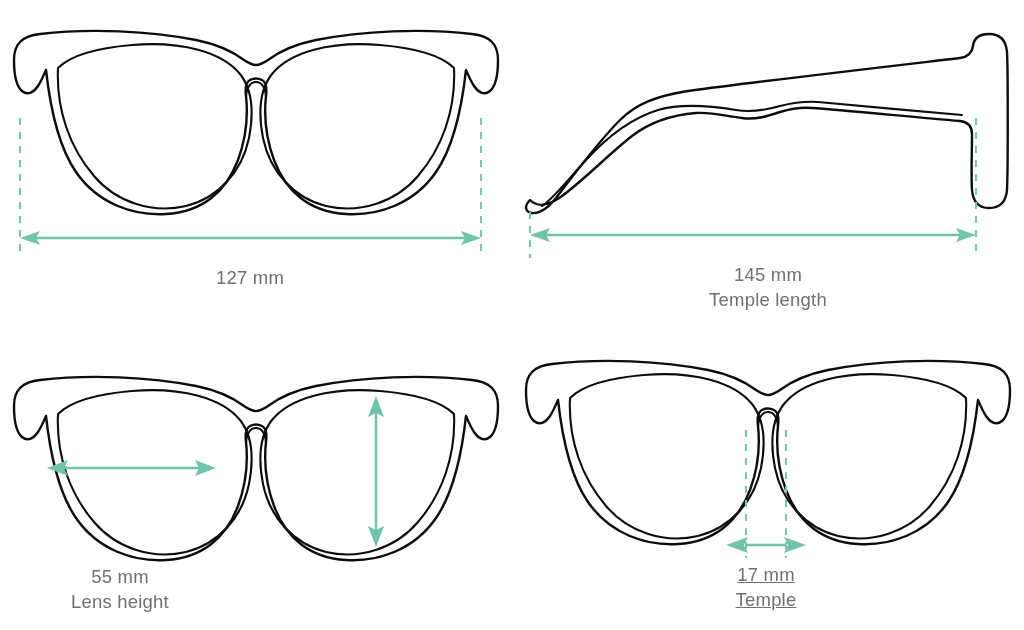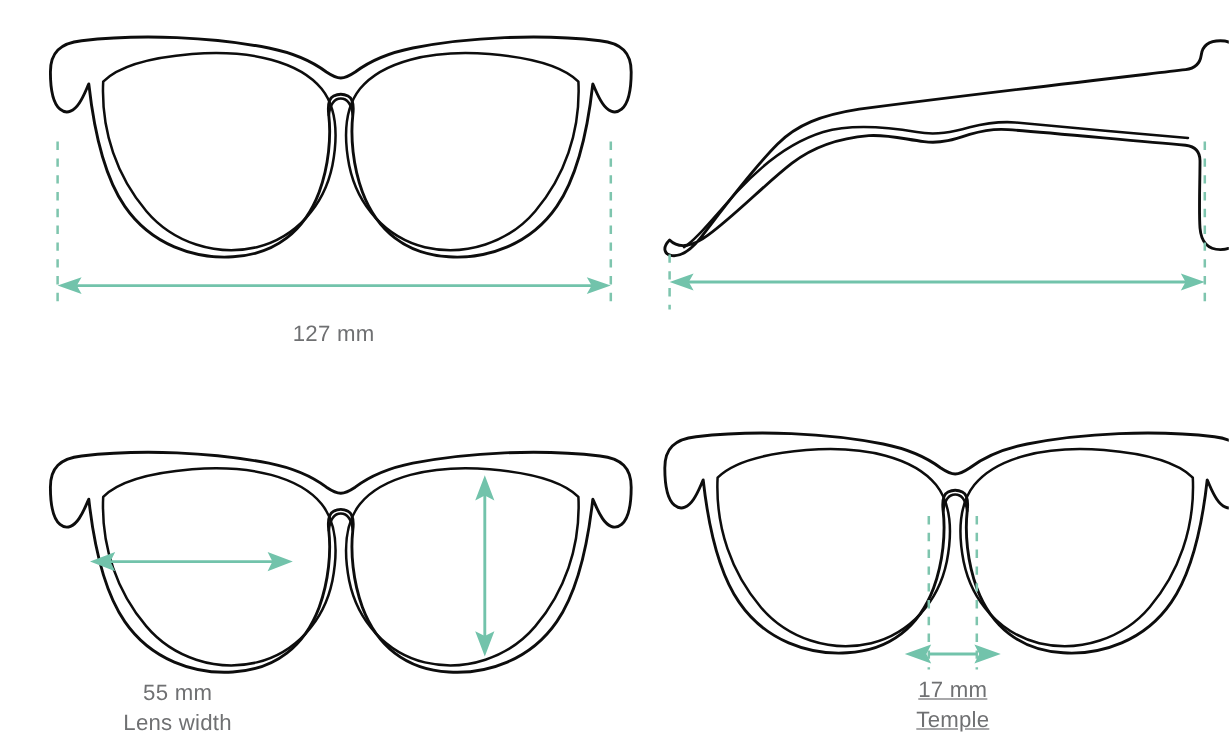--- a/index.html
+++ b/index.html
@@ -14,21 +14,20 @@
     overflow: hidden;
   }
   #stage {
     position: relative;
     width: 1024px;
     height: 630px;
     background: #ffffff;
   }
   .panel {
     position: absolute;
-    margin-left: 28px;
   }
   #panel-width-of-glasses  { left: 0px;   top: 0px;   width: 512px; height: 330px; }
   #panel-temple-length     { left: 512px; top: 0px;   width: 512px; height: 330px; }
   #panel-lens-dims         { left: 0px;   top: 346px; width: 512px; height: 300px; }
   #panel-bridge            { left: 512px; top: 330px; width: 512px; height: 300px; }
 
   .panel svg { display: block; width: 100%; height: 100%; }
 
   .frame-line {
     fill: none;
@@ -183,20 +182,22 @@
 
       <g>
         <line class="guide-dash" x1="18" y1="212" x2="18" y2="258"></line>
         <line class="guide-dash" x1="464" y1="118" x2="464" y2="258"></line>
         <line class="dim-line" x1="24" y1="235" x2="458" y2="235"></line>
         <polygon class="dim-head" points="18,235 38,228 34,235 38,242"></polygon>
         <polygon class="dim-head" points="464,235 444,228 448,235 444,242"></polygon>
       </g>
     </svg>
     <div class="caption" style="left:256px; top:262px;">
+      <span class="cap-value">145 mm</span>
+      <span class="cap-label">Temple length</span>
     </div>
   </div>
 
   <div class="panel" id="panel-lens-dims">
     <svg viewBox="0 0 512 300" xmlns="http://www.w3.org/2000/svg">
       <g>
         <path class="frame-line" d="
           M 14 60
           C 14 44, 22 36, 40 34
           C 90 28, 150 31, 196 40
@@ -252,21 +253,21 @@
       </g>
 
       <g>
         <line class="dim-line" x1="376" y1="57" x2="376" y2="194"></line>
         <polygon class="dim-head" points="376,50 368,71 376,67 384,71"></polygon>
         <polygon class="dim-head" points="376,201 368,180 376,184 384,180"></polygon>
       </g>
     </svg>
     <div class="caption" style="left:120px; top:218px;">
       <span class="cap-value">55 mm</span>
-      <span class="cap-label">Lens width</span>
+      <span class="cap-label">Lens height</span>
     </div>
   </div>
 
   <div class="panel" id="panel-bridge">
     <svg viewBox="0 0 512 300" xmlns="http://www.w3.org/2000/svg">
       <g>
         <path class="frame-line" d="
           M 14 60
           C 14 44, 22 36, 40 34
           C 90 28, 150 31, 196 40

